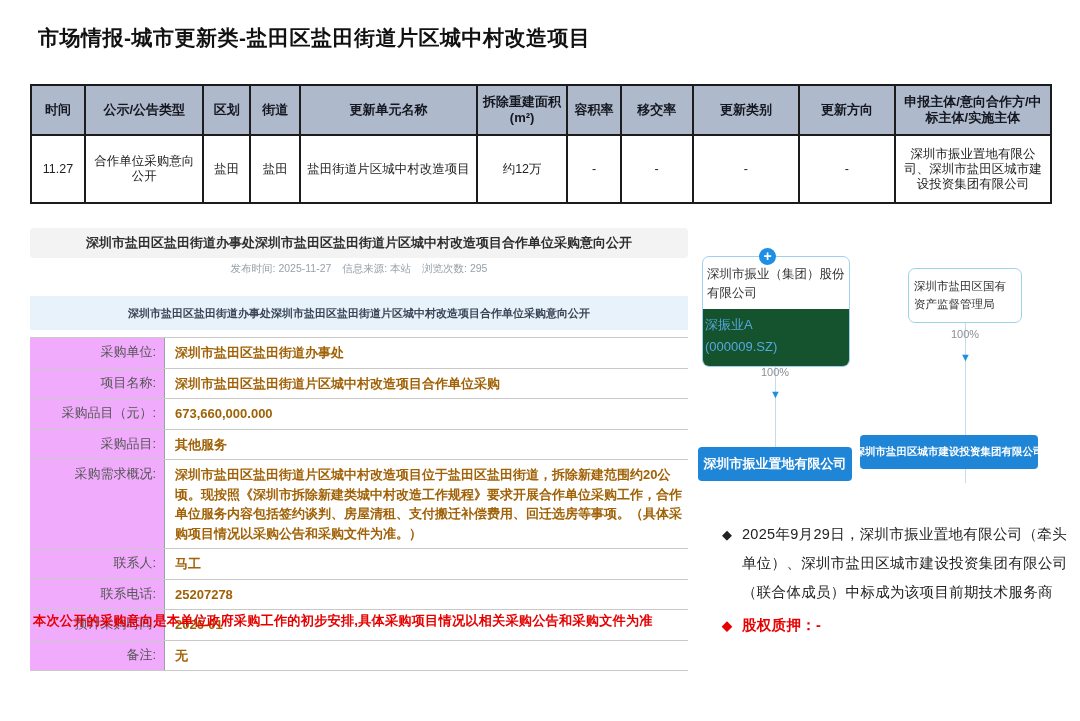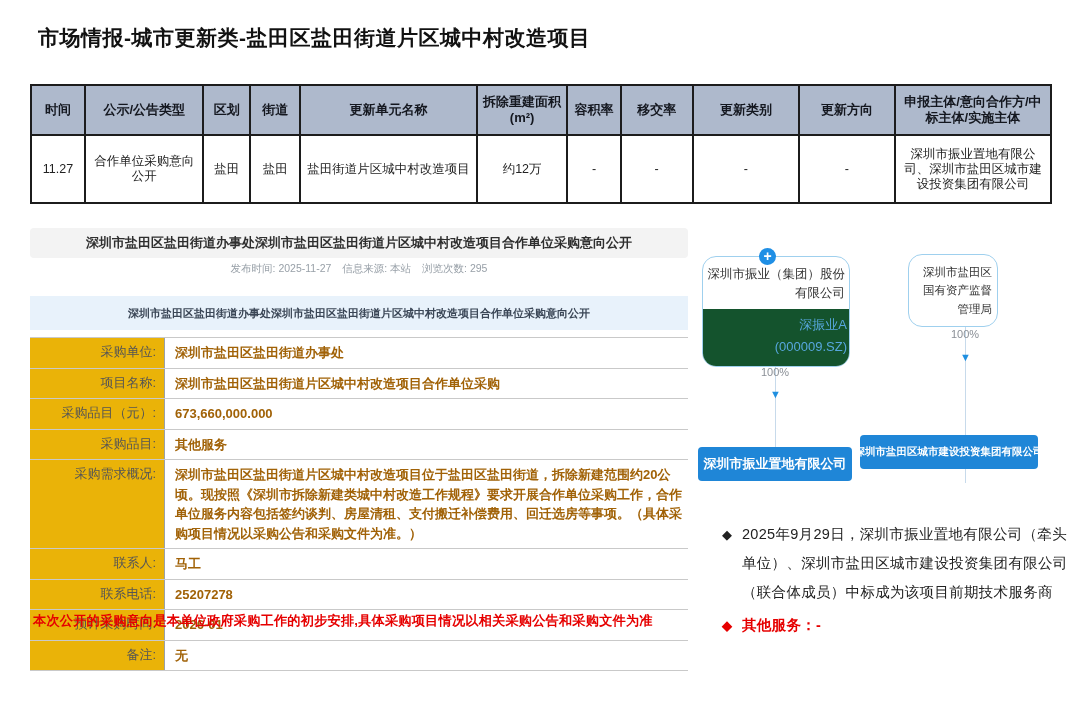--- a/index.html
+++ b/index.html
@@ -48,21 +48,21 @@
     text-align:center; line-height:34px; white-space:nowrap; overflow:hidden;
   }
   .ann-form {
     position:absolute; left:30px; top:337px; width:658px;
     border-top:1px solid #c9c9c9; border-bottom:1px solid #c9c9c9;
     font-size:13px;
   }
   .field-row { display:flex; border-bottom:1px solid #c9c9c9; min-height:28px; }
   .field-row:last-child { border-bottom:none; }
   .field-label {
-    flex:0 0 135px; background:#eab308; color:#555;
+    flex:0 0 135px; background:#f0abfc; color:#555;
     text-align:right; padding:5px 8px 5px 2px; border-right:1px solid #9aa0a6;
   }
   .field-value {
     flex:1; color:#a16207; font-weight:bold; padding:5px 6px 5px 10px;
     line-height:1.5; word-break:break-all;
   }
   .ann-disclaimer {
     position:absolute; left:33px; top:612px; width:660px;
     color:#e60000; font-size:13.2px; font-weight:bold; letter-spacing:.2px;
   }
@@ -71,29 +71,29 @@
   .org { position:absolute; left:690px; top:238px; width:375px; height:250px; }
   .org .vline { position:absolute; width:1px; background:#c7daeb; }
   .org .pct { position:absolute; width:60px; text-align:center; font-size:11px; color:#8a8f96; }
   .org .arrow-down { position:absolute; font-size:11px; color:#1f8fe0; }
   .plus-icon {
     position:absolute; left:69px; top:10px; width:17px; height:17px; border-radius:50%;
     background:#1f8fe5; color:#fff; font-size:14px; font-weight:bold;
     text-align:center; line-height:16px; z-index:3;
   }
   .parent-box {
-    position:absolute; background:#fff; border:1px solid #9fd0ee; border-radius:14px;
-    text-align:right; color:#333; z-index:2; overflow:hidden;
+    position:absolute; background:#fff; border:1px solid #9fd0ee; border-radius:7px;
+    text-align:left; color:#333; z-index:2; overflow:hidden;
   }
   .parent-left { left:12px; top:18px; width:148px; }
   .parent-left .corp-name { font-size:12.5px; padding:8px 4px 5px; line-height:1.55; }
   .stock-section { background:#14532d; color:#57a7dd; padding:5px 2px 8px; line-height:1.7; }
   .stock-name { font-size:13px; }
   .stock-code { font-size:13px; }
-  .parent-right { left:218px; top:16px; width:90px; }
+  .parent-right { left:218px; top:30px; width:114px; }
   .parent-right .corp-name { font-size:11.5px; padding:8px 5px; line-height:1.6; }
   .child-box {
     position:absolute; background:#1f86d7; border-radius:4px; color:#fff;
     font-weight:bold; text-align:center; z-index:2;
     display:flex; align-items:center; justify-content:center; white-space:nowrap;
   }
   .child-left { left:8px; top:209px; width:154px; height:34px; font-size:13px; }
   .child-right { left:170px; top:197px; width:178px; height:34px; font-size:10.5px; }
 
   
@@ -236,17 +236,17 @@
     <div class="child-box child-right">深圳市盐田区城市建设投资集团有限公司</div>
   </div>
 
   <div class="notes">
     <div class="bullet">
       <span class="marker">◆</span>
       <span class="btext">2025年9月29日，深圳市振业置地有限公司（牵头单位）、深圳市盐田区城市建设投资集团有限公司（联合体成员）中标成为该项目前期技术服务商</span>
     </div>
     <div class="bullet red">
       <span class="marker">◆</span>
-      <span class="btext">其他服务：-</span>
+      <span class="btext">股权质押：-</span>
     </div>
   </div>
 
 </div>
 
 </body></html>

